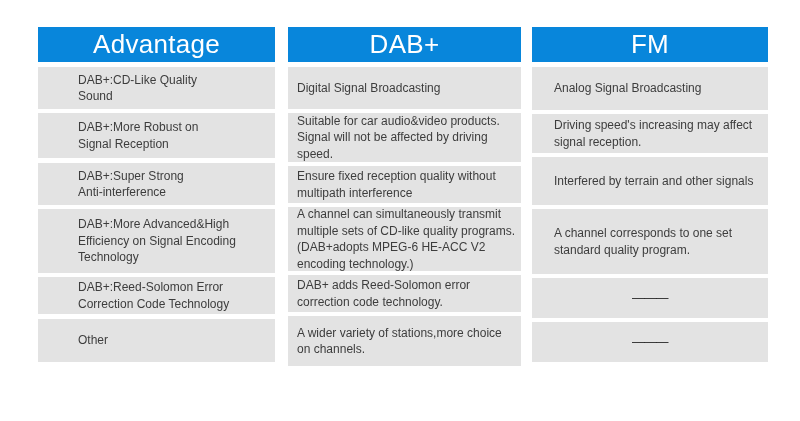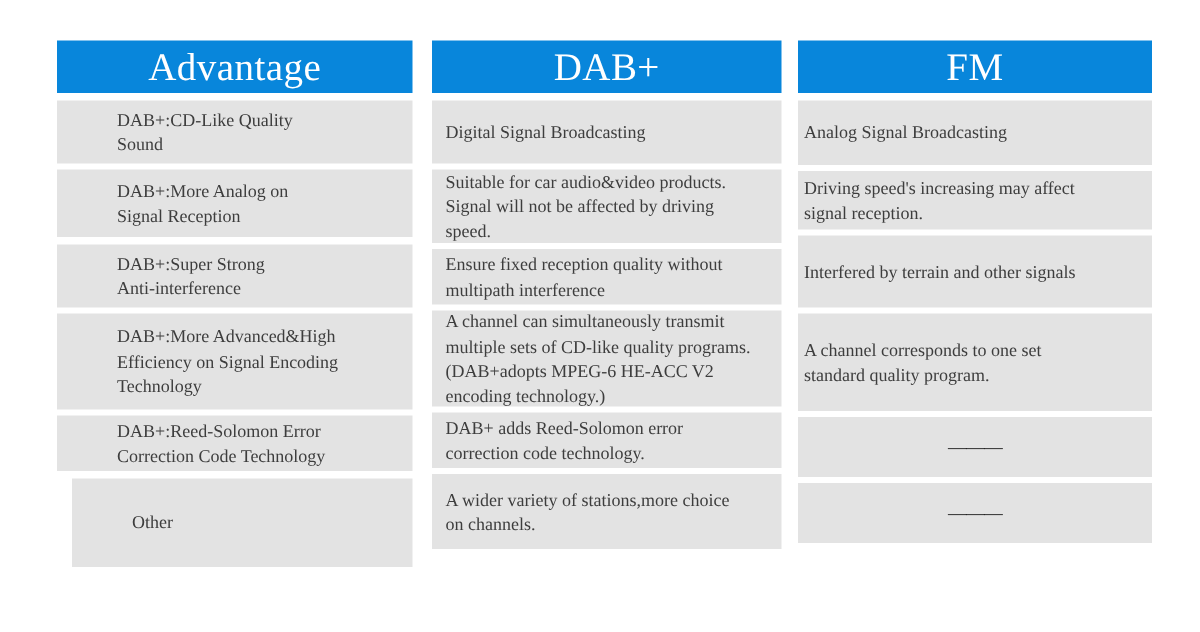--- a/index.html
+++ b/index.html
@@ -12,21 +12,20 @@
     width: 800px;
     height: 421px;
     background: #ffffff;
     font-family: "Liberation Sans", sans-serif;
     overflow: hidden;
   }
   .col {
     position: absolute;
     top: 0;
     bottom: 0;
-    font-family: Liberation Serif, serif;
   }
   .col-header {
     position: absolute;
     top: 27px;
     height: 35px;
     left: 0;
     right: 0;
     background: #0886DB;
     color: #ffffff;
     font-size: 26px;
@@ -43,48 +42,48 @@
     color: #3D3D3D;
     font-size: 12px;
     line-height: 16.5px;
     display: flex;
     align-items: center;
     white-space: pre;
     overflow: hidden;
   }
   .col-advantage .cell { padding-left: 40px; }
   .col-dab .cell       { padding-left: 9px;  }
-  .col-fm .cell        { padding-left: 4px; }
+  .col-fm .cell        { padding-left: 22px; }
   .cell.center {
     padding-left: 0;
     justify-content: center;
     color: #1B1B1B;
     font-size: 12.5px;
     letter-spacing: -0.5px;
   }
 </style>
 </head>
 <body>
 
 <div id="stage">
 
   <div class="col col-advantage" style="left:38px; width:237px;">
     <div class="col-header">Advantage</div>
     <div class="cell" style="top:67px;  height:42px;">DAB+:CD-Like Quality
 Sound</div>
-    <div class="cell" style="top:113px; height:45px;">DAB+:More Analog on
+    <div class="cell" style="top:113px; height:45px;">DAB+:More Robust on
 Signal Reception</div>
     <div class="cell" style="top:163px; height:42px;">DAB+:Super Strong
 Anti-interference</div>
     <div class="cell" style="top:209px; height:64px;">DAB+:More Advanced&amp;High
 Efficiency on Signal Encoding
 Technology</div>
     <div class="cell" style="top:277px; height:37px;">DAB+:Reed-Solomon Error
 Correction Code Technology</div>
-    <div class="cell" style="top:319px; height:59px;margin-left:10px;">Other</div>
+    <div class="cell" style="top:319px; height:43px;">Other</div>
   </div>
 
   <div class="col col-dab" style="left:288px; width:233px;border-radius:24px;">
     <div class="col-header">DAB+</div>
     <div class="cell" style="top:67px;  height:42px;">Digital Signal Broadcasting</div>
     <div class="cell" style="top:113px; height:49px;">Suitable for car audio&amp;video products.
 Signal will not be affected by driving
 speed.</div>
     <div class="cell" style="top:166px; height:37px;">Ensure fixed reception quality without
 multipath interference</div>

